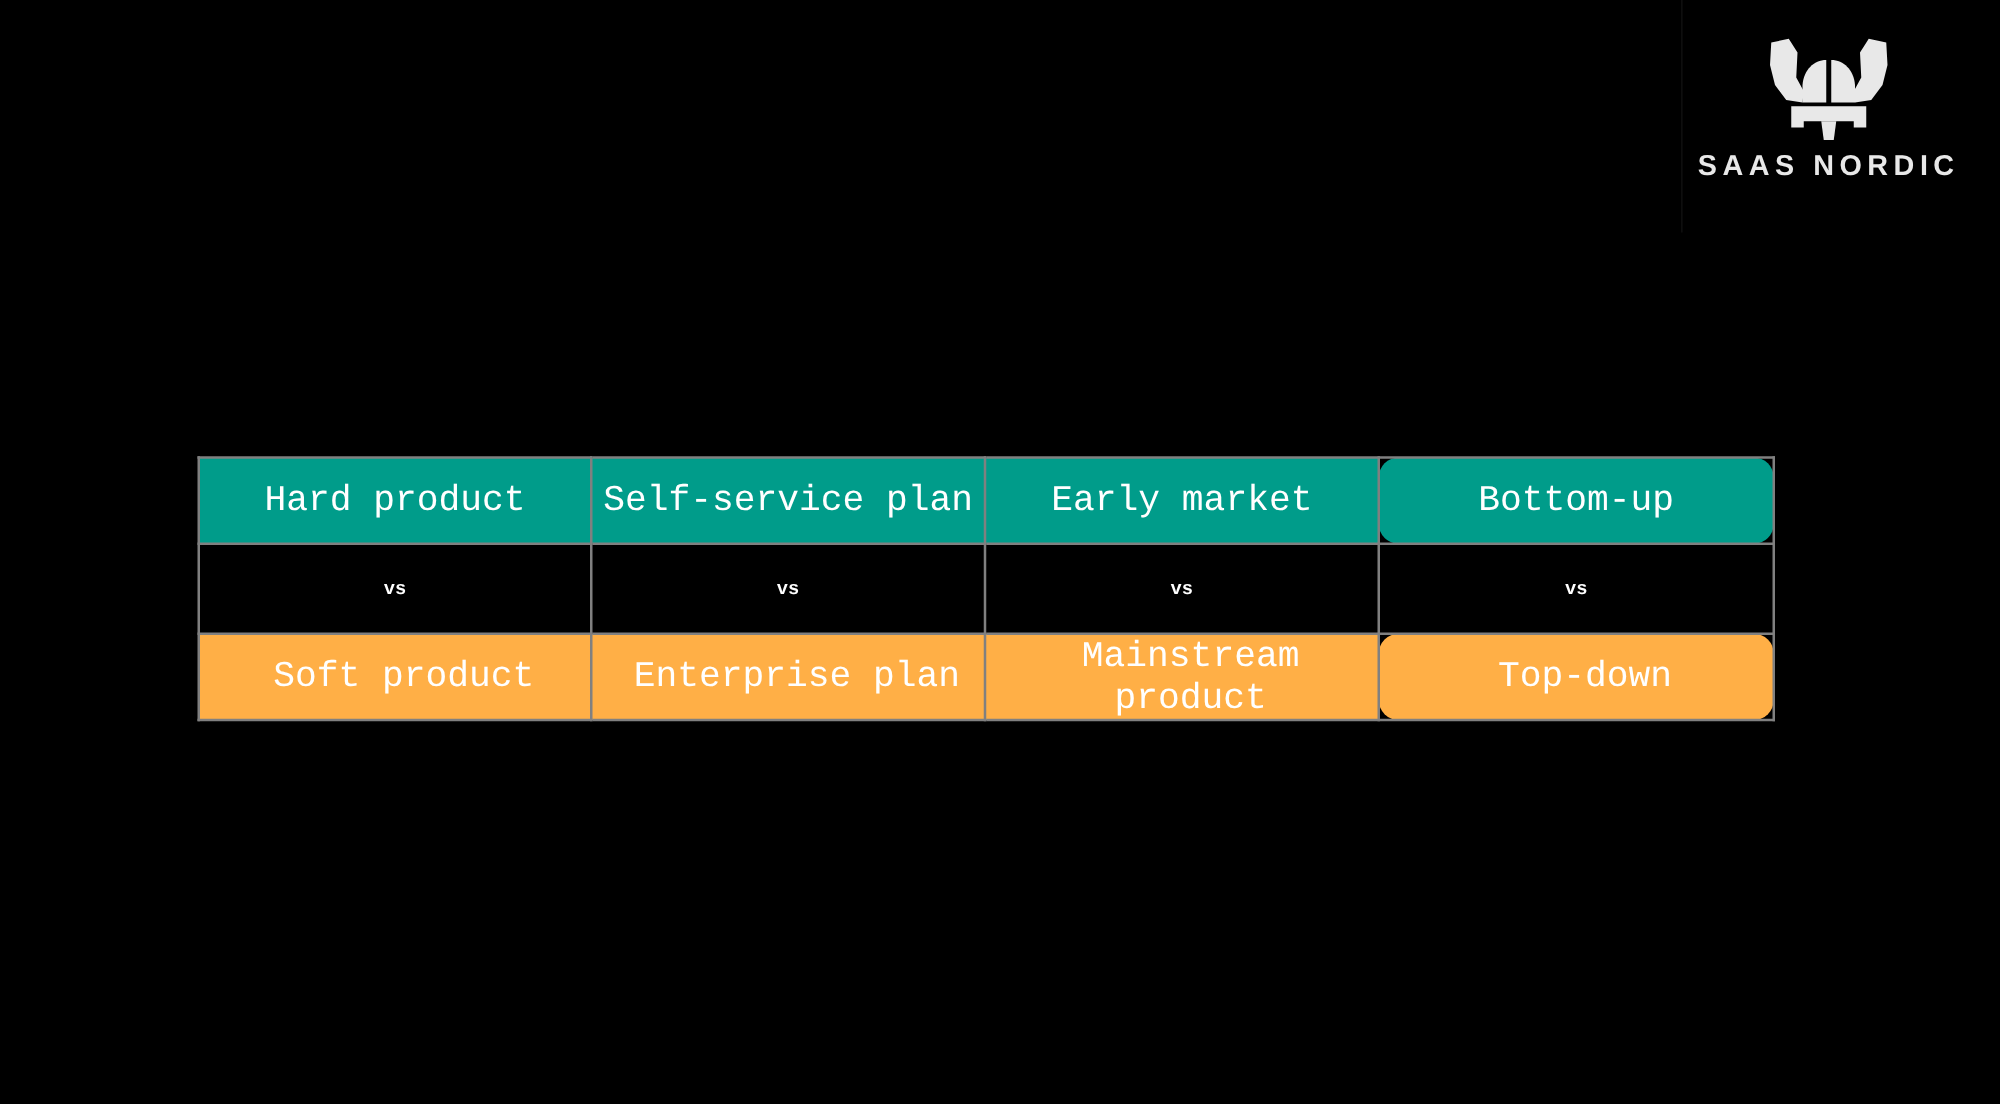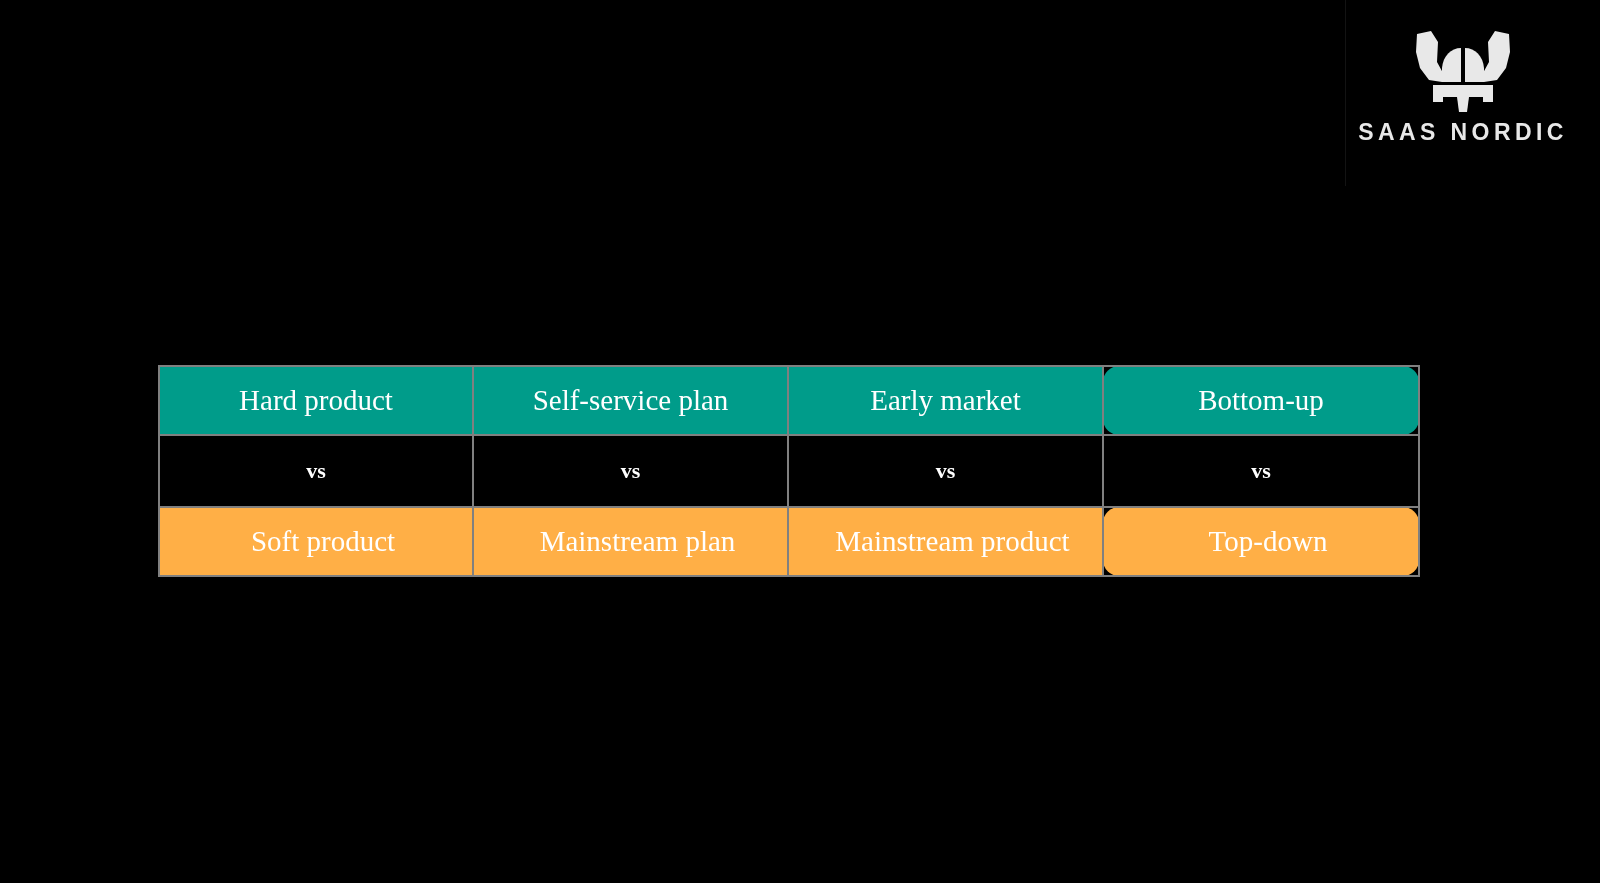--- a/index.html
+++ b/index.html
@@ -71,32 +71,32 @@
     height: 206px;
     border-collapse: collapse;
     table-layout: fixed;
   }
   .vs-table td {
     border: 2px solid #808080;
     text-align: center;
     vertical-align: middle;
     padding: 0;
     color: #ffffff;
-    font-family: Liberation Serif, serif;
+    font-family: Liberation Mono, monospace;
   }
   .row-top td {
     background: #009C8A;
     height: 67px;
     font-size: 29px;
     font-weight: 400;
   }
   .row-mid td {
     background: #000000;
     height: 70px;
-    font-size: 22px;
+    font-size: 15px;
     font-weight: 700;
   }
   .row-bottom td {
     background: #FFAF46;
     height: 67px;
     font-size: 29px;
     font-weight: 400;
     padding-left: 14px;
   }
 
@@ -139,20 +139,20 @@
         <td class="col-4">Bottom-up</td>
       </tr>
       <tr class="row-mid">
         <td class="col-1">vs</td>
         <td class="col-2">vs</td>
         <td class="col-3">vs</td>
         <td class="col-4">vs</td>
       </tr>
       <tr class="row-bottom">
         <td class="col-1">Soft product</td>
-        <td class="col-2">Mainstream plan</td>
+        <td class="col-2">Enterprise plan</td>
         <td class="col-3">Mainstream product</td>
         <td class="col-4">Top-down</td>
       </tr>
     </tbody>
   </table>
 
 </div>
 
 </body></html>

